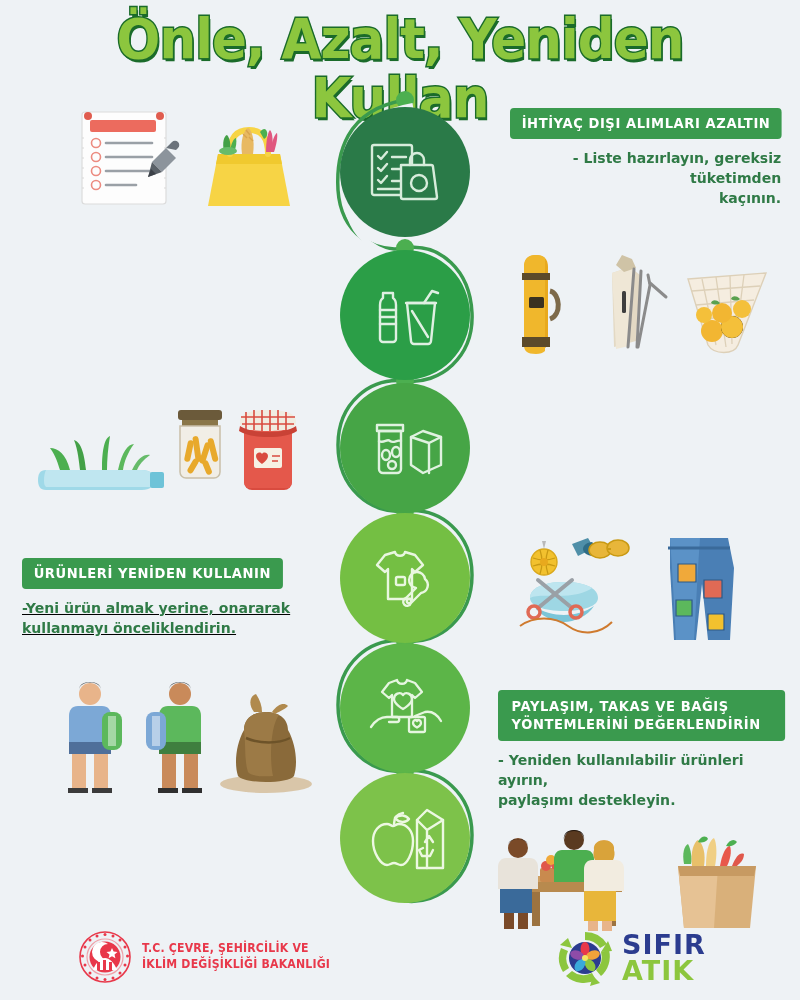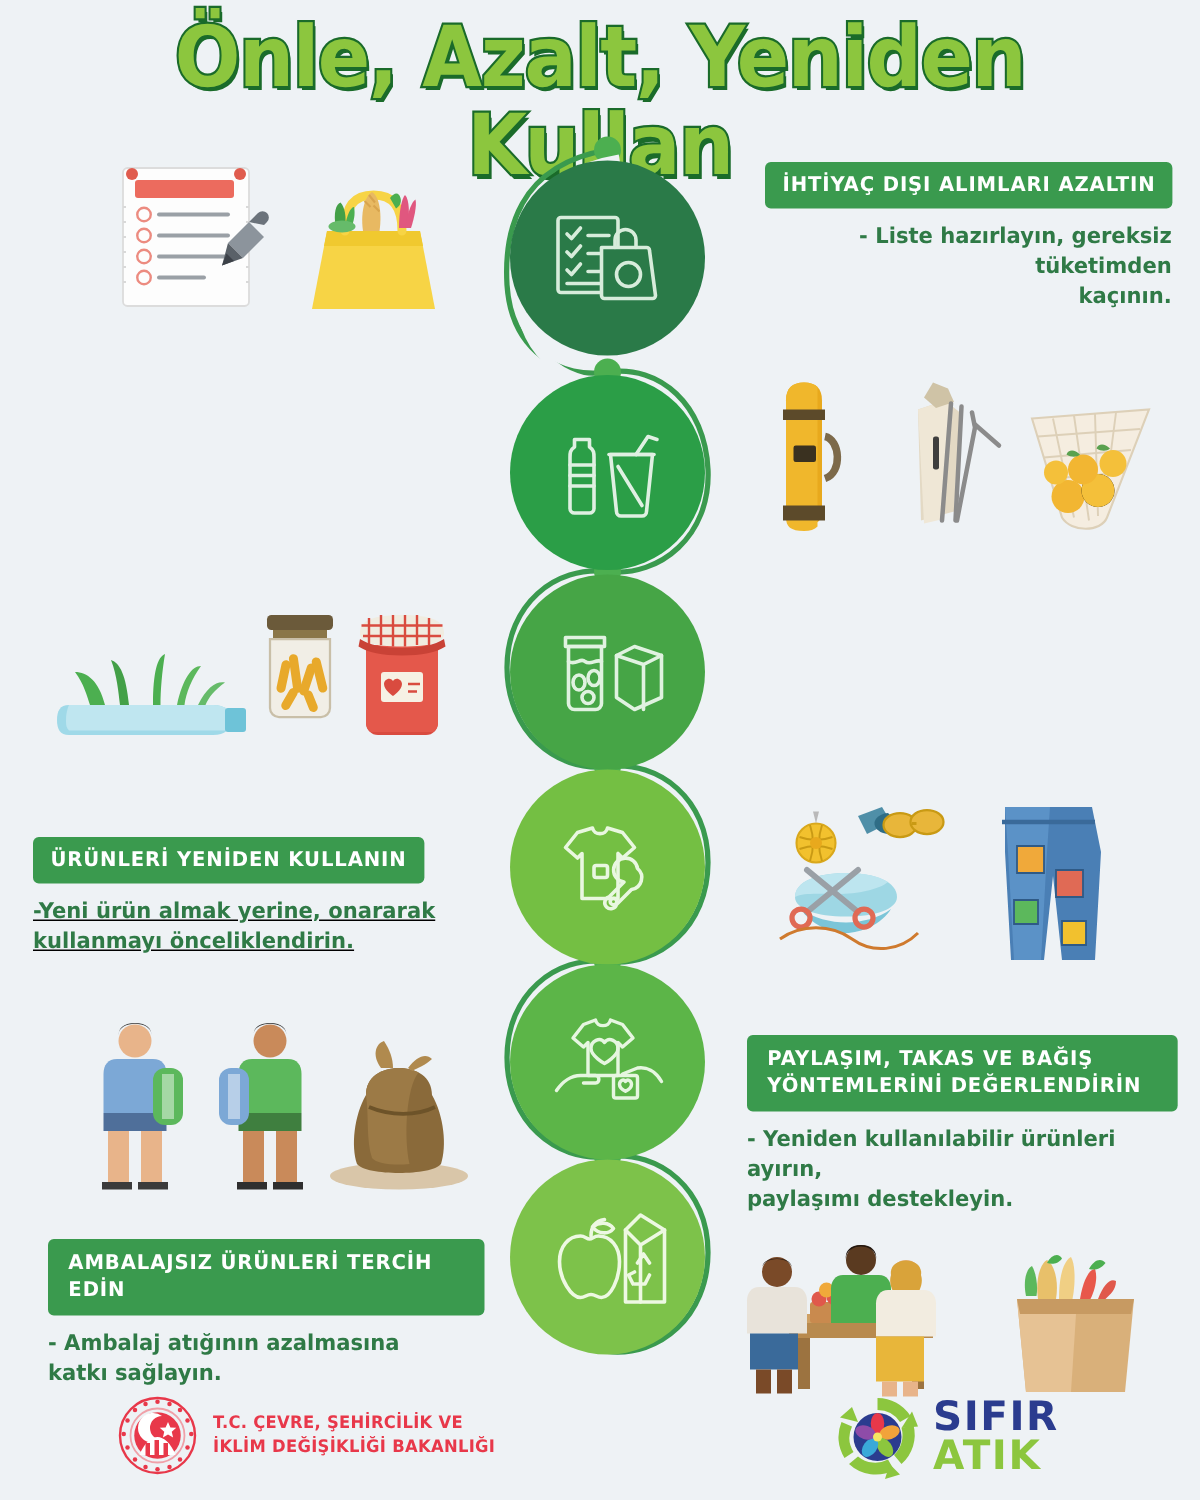--- a/index.html
+++ b/index.html
@@ -432,26 +432,20 @@
         <ellipse cx="218" cy="116" rx="46" ry="9" fill="#c9a36a" opacity="0.55"></ellipse>
         <path d="M196,62 c0,-12 10,-18 22,-18 c12,0 22,6 22,18 c8,14 10,34 6,46 c-6,8 -50,8 -56,0 c-4,-12 -2,-32 6,-46 z" fill="#8a6a3a"></path>
         <path d="M196,62 c0,-12 10,-18 22,-18 c5,0 9,1 13,3 c-8,10 -10,42 -6,61 c-10,1 -22,0 -25,-4 c-4,-12 -2,-28 -4,-42 z" fill="#9c7a46"></path>
         <path d="M206,44 c-6,-8 -4,-16 2,-18 c4,6 6,12 6,18 z" fill="#b08a4e"></path>
         <path d="M224,44 c6,-8 12,-10 16,-6 c-4,4 -10,6 -13,8 z" fill="#b08a4e"></path>
         <path d="M198,70 c14,6 32,6 44,0" fill="none" stroke="#6d5329" stroke-width="2.5"></path>
       </g>
     </svg>
   </div>
 
-  <div class="block" style="left:32px;top:826px;width:300px;">
-    <div class="badge two-line">AMBALAJSIZ ÜRÜNLERİ
-TERCİH EDİN</div>
-    <div class="body">- Ambalaj atığının azalmasına
-  katkı sağlayın.</div>
-  </div>
   <div class="illus" style="left:492px;top:812px;">
     <svg width="290" height="122" viewBox="0 0 290 122">
       <g>
         <rect x="34" y="70" width="96" height="10" fill="#b88a4e"></rect>
         <rect x="40" y="80" width="8" height="34" fill="#9c7340"></rect>
         <rect x="116" y="80" width="8" height="34" fill="#9c7340"></rect>
         <path d="M36,70 h92 v-6 h-92 z" fill="#cfa063"></path>
         <g>
           <rect x="48" y="56" width="26" height="14" rx="2" fill="#c98a4e"></rect>
           <circle cx="54" cy="54" r="5" fill="#e0584b"></circle>

